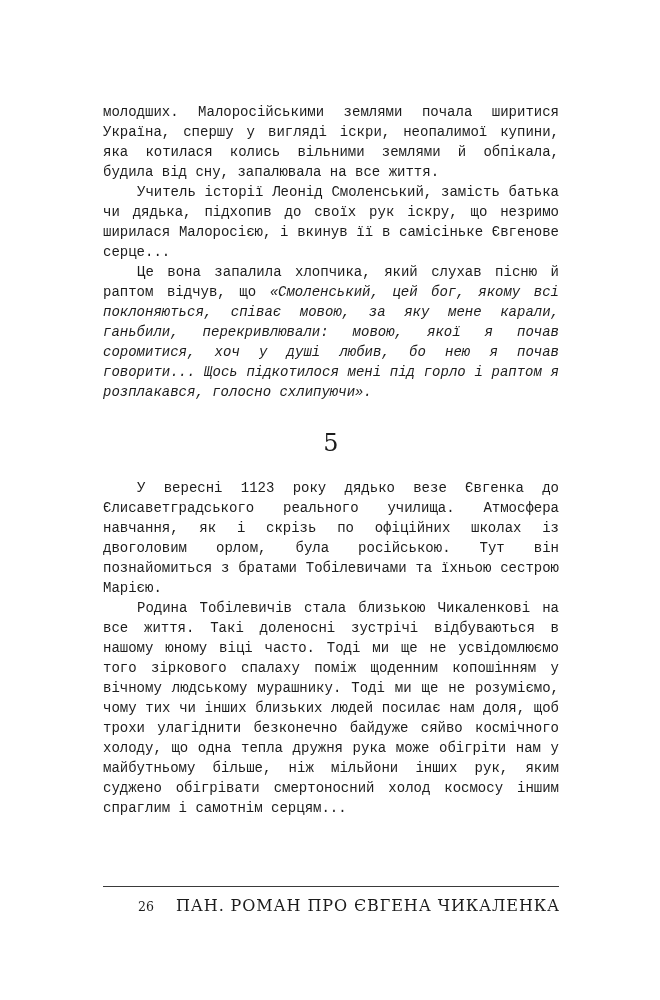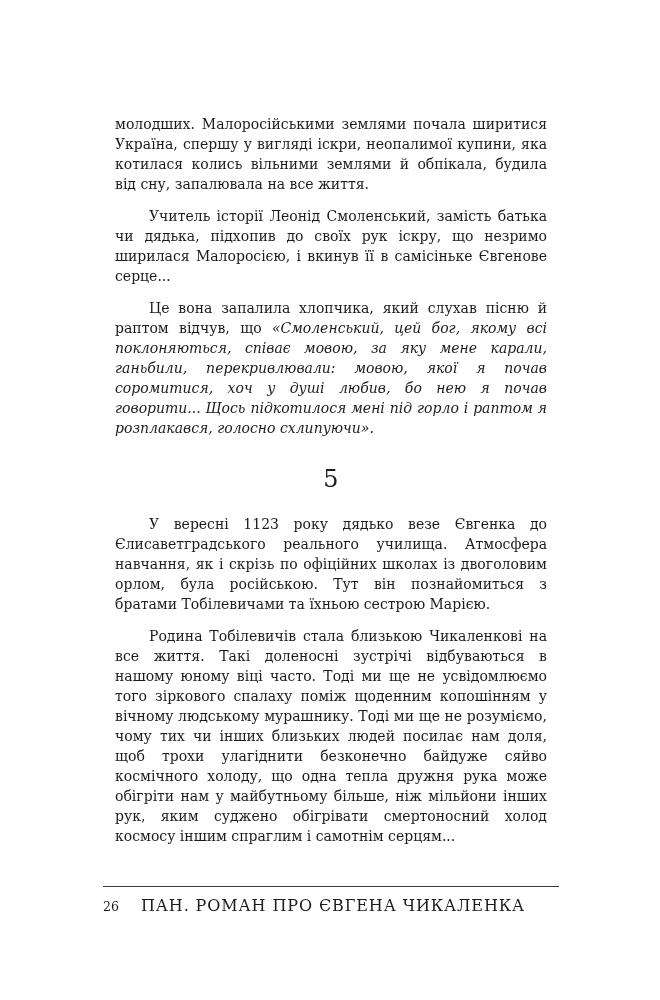--- a/index.html
+++ b/index.html
@@ -26,22 +26,23 @@
     top: 102px;
     width: 456px;
     height: 782px;
     overflow: hidden;
     font-size: 14px;
     line-height: 20px;
     text-align: justify;
     hyphens: auto;
   }
   .para {
-    margin: 12px;
+    margin: 0;
     padding: 0;
+    font-family: Liberation Mono, monospace;
   }
   .para.indent {
     text-indent: 34px;
   }
   .em {
     font-style: italic;
   }
   .chapter-heading {
     font-size: 24px;
     line-height: 30px;
@@ -58,20 +59,21 @@
     border-top: 1px solid #3a3a3a;
     padding-top: 9px;
     display: flex;
     align-items: baseline;
     gap: 22px;
     background: #ffffff;
   }
   .page-number {
     font-size: 12.5px;
     color: #1c1c1c;
+    margin-left: 35px;
   }
   .running-title {
     font-size: 16px;
     letter-spacing: 0.9px;
     color: #1c1c1c;
     white-space: nowrap;
   }
 </style>
 </head>
 <body>

